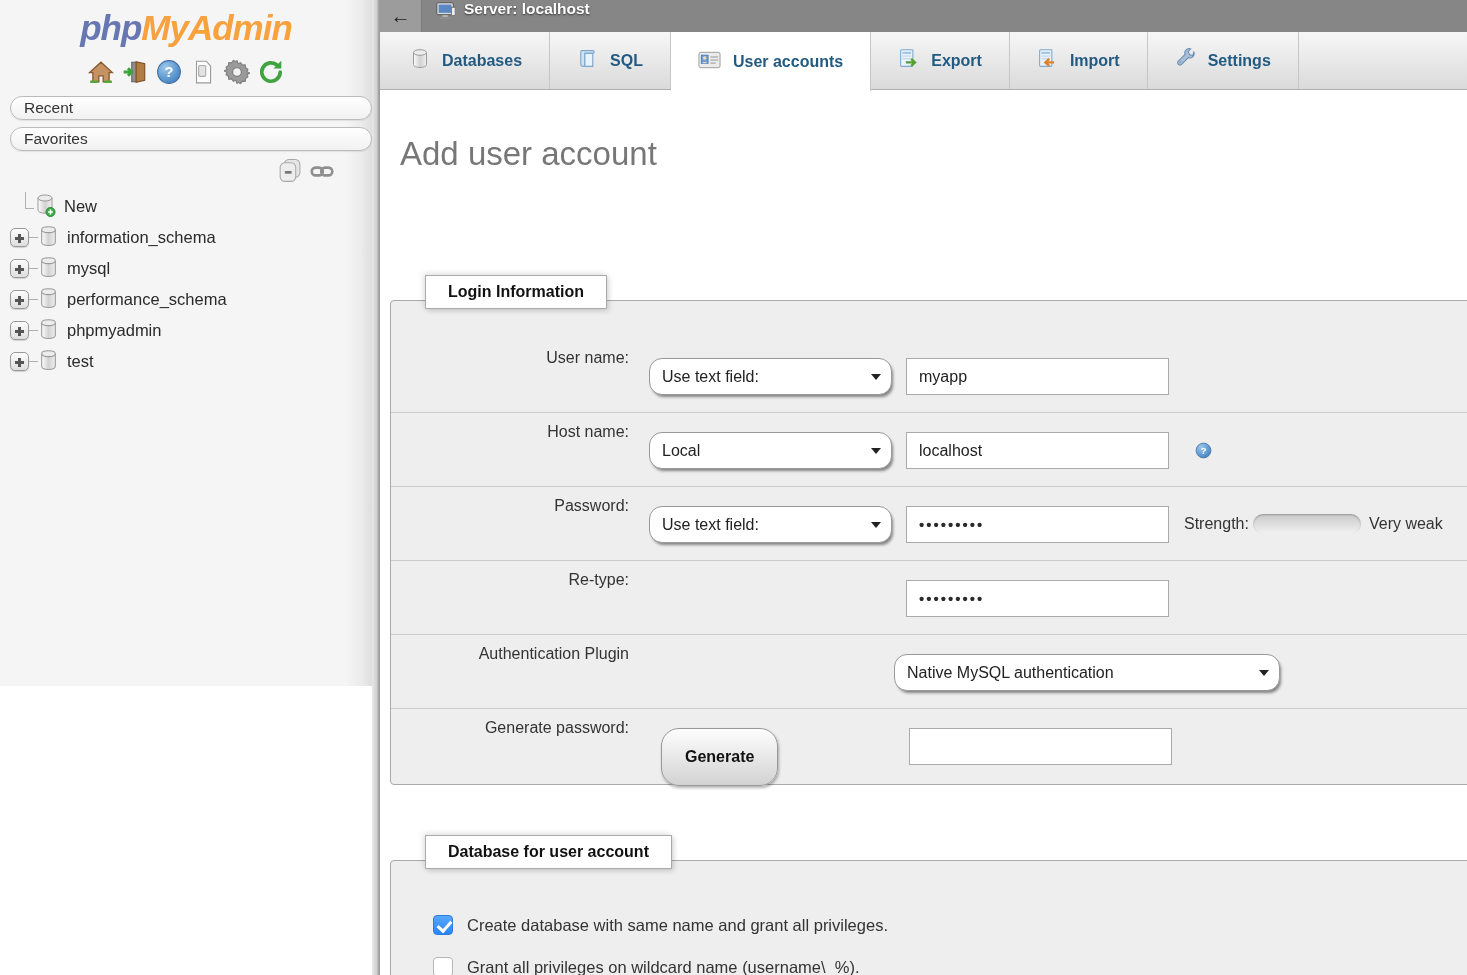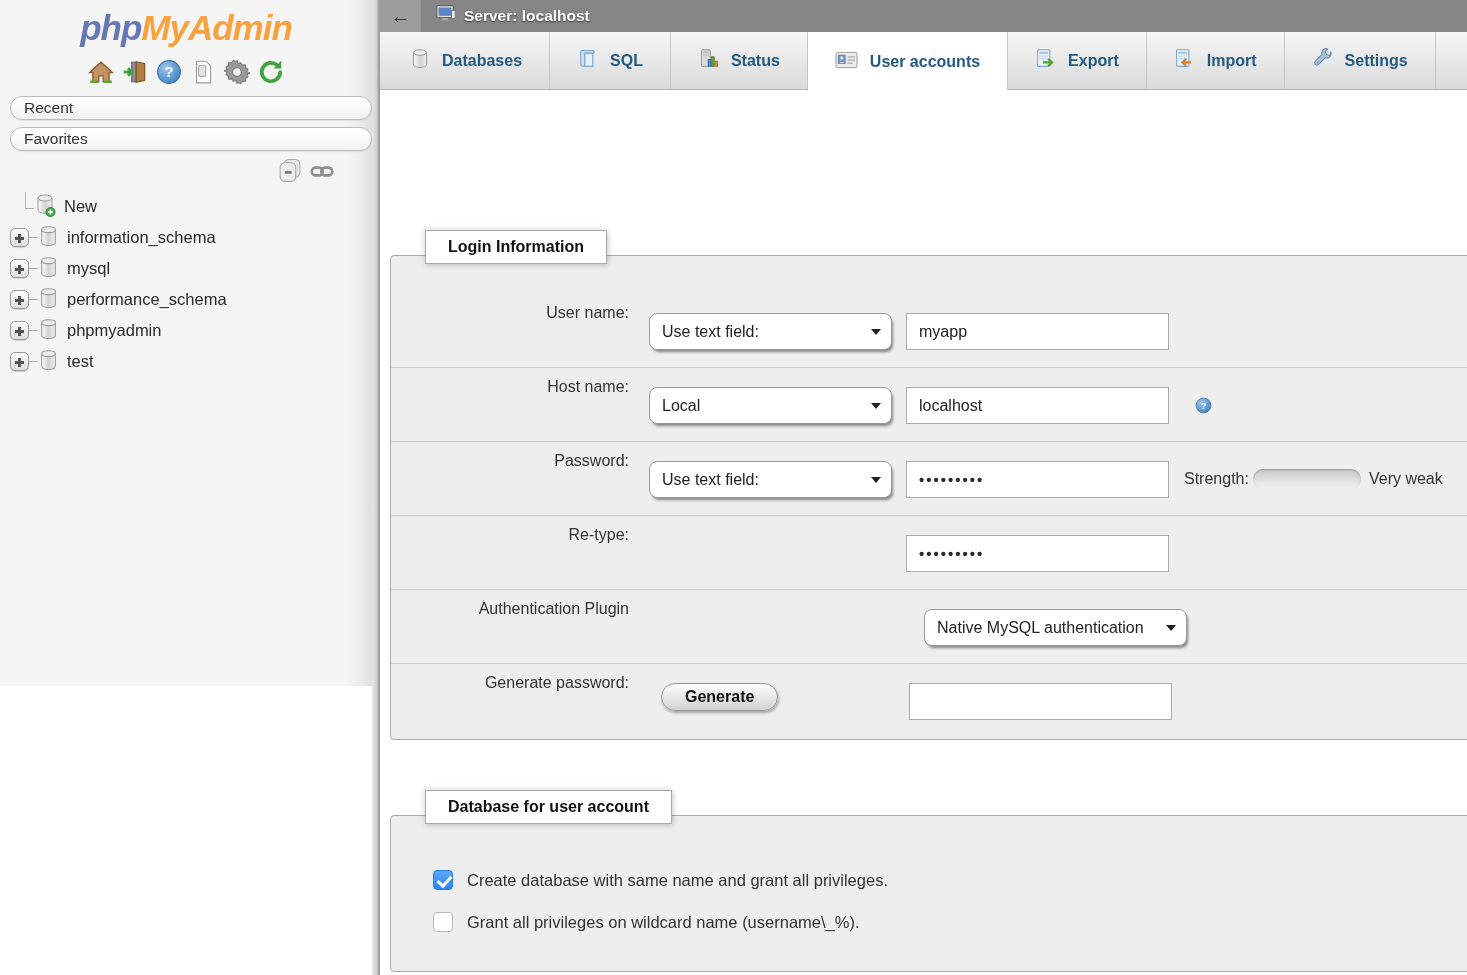--- a/index.html
+++ b/index.html
@@ -39,21 +39,21 @@
   .expander::after  { content:""; position:absolute; left:7px; top:5px; width:3px; height:9px; background:#555; }
   .twig { width:9px; height:1px; background:#b0b0b0; flex:none; }
   .dbicon { margin-left:0; flex:none; position:relative; }
 
   
   #main { position:absolute; left:380px; top:0; width:1087px; height:975px; }
 
   #topbar { display:flex; height:32px; background:#868686; align-items:stretch; }
   .back-btn { width:42px; background:#9c9c9c; border-right:1px solid #7c7c7c; color:#1c1c1c;
     font-size:20px; display:flex; align-items:center; justify-content:center; cursor:pointer; }
-  .server-title { display:flex; align-items:center; gap:7px; padding-left:13px; color:#fff;
+  .server-title { display:flex; gap:7px; padding-left:13px; color:#fff;
     font-size:15.5px; font-weight:bold; text-shadow:0 1px 2px rgba(0,0,0,.6); }
 
   #tabbar { display:flex; height:58px; background:linear-gradient(#f7f7f7,#dadada);
     border-bottom:1px solid #b0b0b0; padding-left:3px; align-items:stretch; }
   .tab { display:flex; align-items:center; gap:12px; padding:0 27px; border-right:1px solid #c6c6c6;
     font-size:16px; font-weight:bold; color:#235a81; cursor:pointer; white-space:nowrap; }
   .tab.active { background:#fff; height:59px; margin-bottom:-1px; }
   .tab svg { flex:none; }
 
   #content { position:relative; width:100%; height:885px; background:#fff; }
@@ -66,41 +66,41 @@
   .legend { position:absolute; top:-26px; left:34px; background:#fff; border:1px solid #aaa; border-radius:0;
     padding:7px 22px; font-size:16px; font-weight:bold; color:#111;
     box-shadow:-2px -2px 6px rgba(0,0,0,.10), 2px 2px 5px rgba(0,0,0,.15); }
 
   .frow { display:flex; align-items:flex-start; border-bottom:1px solid #ccc; padding:7px 0 17px 0; }
   .frow.first { padding-top:45px; }
   .frow.last { border-bottom:none; }
   .flabel { width:238px; text-align:right; font-size:16px; color:#333; padding-top:3px; flex:none; }
 
   .selectbox { position:relative; margin:12px 0 0 20px; width:243px; height:37px; background:#fff;
-    border:1px solid #999; border-radius:8px; display:flex; align-items:center; padding:0 32px 0 12px;
+    border:1px solid #999; border-radius:13px; display:flex; align-items:center; padding:0 32px 0 12px;
     font-size:16px; color:#222; cursor:pointer; box-shadow:2px 3px 3px -1px rgba(0,0,0,.45); }
-  .selectbox.wide { width:263px; margin-left:32px; }
+  .selectbox.wide { width:386px; margin-left:2px; }
   .dd-arrow { position:absolute; right:10px; top:15px; width:0; height:0;
     border-left:5px solid transparent; border-right:5px solid transparent; border-top:6px solid #222; }
   .sel-spacer { width:243px; margin-left:20px; flex:none; }
 
   .inputbox { margin:12px 0 0 14px; width:263px; height:37px; background:#fff; border:1px solid #aaa;
     border-radius:0; display:flex; align-items:center; padding:0 12px; font-size:16px; color:#222; cursor:text; }
   .inputbox.pw { font-size:15px; font-weight:bold; letter-spacing:2px; color:#2b2b2b; }
 
   .help-icon { margin:22px 0 0 26px; cursor:pointer; flex:none; }
 
   .strength { display:flex; align-items:center; margin:20px 0 0 15px; white-space:nowrap; }
   .strength .st-label { font-size:16px; color:#333; }
   .meter { width:108px; height:20px; border-radius:10px; margin-left:4px;
     background:linear-gradient(#c9c9c9,#f2f2f2); box-shadow:inset 0 1px 2px rgba(0,0,0,.25); overflow:hidden; }
   .meter-fill { height:100%; border-radius:10px 0 0 10px; background:linear-gradient(#a9db5e,#76b82a); }
   .st-text { font-size:16px; color:#333; margin-left:8px; }
 
-  .gen-btn { margin:12px 0 0 32px; padding:4px 23px; border:1px solid #999; border-radius:18px;
+  .gen-btn { margin:12px 0 0 32px; padding:19px 23px; border:1px solid #999; border-radius:18px;
     background:linear-gradient(#fefefe,#d2d2d2); font-size:16px; font-weight:bold; color:#111;
     cursor:pointer; box-shadow:1px 2px 3px rgba(0,0,0,.3); font-family:inherit; }
   .gen-input { margin-left:131px; }
 
   .cbrow { display:flex; align-items:center; margin:0 0 22px 42px; }
   .cbrow.first-cb { margin-top:54px; }
   .checkbox { width:20px; height:20px; border-radius:4px; flex:none; cursor:pointer; position:relative;
     background:#fff; border:1px solid #b5b5b5; }
   .checkbox.checked { background:linear-gradient(#5aa8fd,#2a84f8); border:1px solid #2a7de0; }
   .checkbox.checked::after { content:""; position:absolute; left:6px; top:2px; width:6px; height:11px;
@@ -275,31 +275,20 @@
             </svg></span>
         <span>Databases</span>
       </div>
       <div class="tab">
         <span><svg width="21" height="21" viewBox="0 0 24 24">
               <path d="M5.5 3h12.5c2.2 0 2.2 3.2 0 3.2H9V21H7.5c-2 0-3.2-1.1-3.2-3.1V5.2C4.3 4 5 3 5.5 3z" fill="#cfe3f5" stroke="#7fa8cc" stroke-width="1.3"></path>
               <path d="M9 6.2h9V21H9z" fill="#e8f2fb" stroke="#7fa8cc" stroke-width="1.3"></path>
             </svg></span>
         <span>SQL</span>
       </div>
-      <div class="tab">
-        <span><svg width="21" height="21" viewBox="0 0 24 24">
-              <rect x="4" y="2" width="10" height="19" rx="1" fill="#dcdcdc" stroke="#8a8a8a"></rect>
-              <rect x="6" y="4" width="6" height="2" fill="#b8b8b8"></rect>
-              <rect x="6" y="7.5" width="6" height="1.5" fill="#c6c6c6"></rect>
-              <rect x="11.5" y="13" width="3" height="8" fill="#4d88c9" stroke="#33659e" stroke-width=".8"></rect>
-              <rect x="15.5" y="10" width="3" height="11" fill="#59a33c" stroke="#3e7a27" stroke-width=".8"></rect>
-              <rect x="19.5" y="15" width="3" height="6" fill="#e08a2e" stroke="#a8621a" stroke-width=".8"></rect>
-            </svg></span>
-        <span>Status</span>
-      </div>
       <div class="tab active">
         <span><svg width="23" height="20" viewBox="0 0 24 20">
               <rect x="1" y="2" width="22" height="16" rx="2" fill="#ececec" stroke="#9a9a9a"></rect>
               <rect x="3.5" y="5" width="7" height="8.5" fill="#6f9fce" stroke="#4a7fb5"></rect>
               <circle cx="7" cy="8" r="1.8" fill="#f0d9b5"></circle>
               <path d="M4.5 13.5c.4-2 4.6-2 5 0z" fill="#f0d9b5"></path>
               <rect x="13" y="6" width="8" height="1.8" fill="#bbb"></rect>
               <rect x="13" y="9.2" width="8" height="1.8" fill="#bbb"></rect>
               <rect x="13" y="12.4" width="5.5" height="1.8" fill="#bbb"></rect>
             </svg></span>
@@ -328,20 +317,21 @@
       <div class="tab">
         <span><svg width="21" height="21" viewBox="0 0 24 24">
               <path d="M21.5 4.5a5 5 0 0 1-6.3 6.6L7.5 18.8a2.6 2.6 0 1 1-3.7-3.7l7.7-7.7A5 5 0 0 1 18 1l-2.9 2.9 1.5 3.5 3.5 1.5z" fill="#a9bfd8" stroke="#6f8cb0" stroke-width="1.2"></path>
               <path d="M5.2 17.2l2-2" stroke="#8aa4c4" stroke-width="1.6"></path>
             </svg></span>
         <span>Settings</span>
       </div>
     </div>
 
     <div id="content">
+      <h1 class="page-title">Add user account</h1>
 
       <div class="fieldset" id="fs-login">
         <div class="legend">Login Information</div>
 
         <div class="frow first">
           <div class="flabel">User name:</div>
           <div class="selectbox">
             <span>Use text field:</span>
             <span class="dd-arrow"></span>
           </div>

